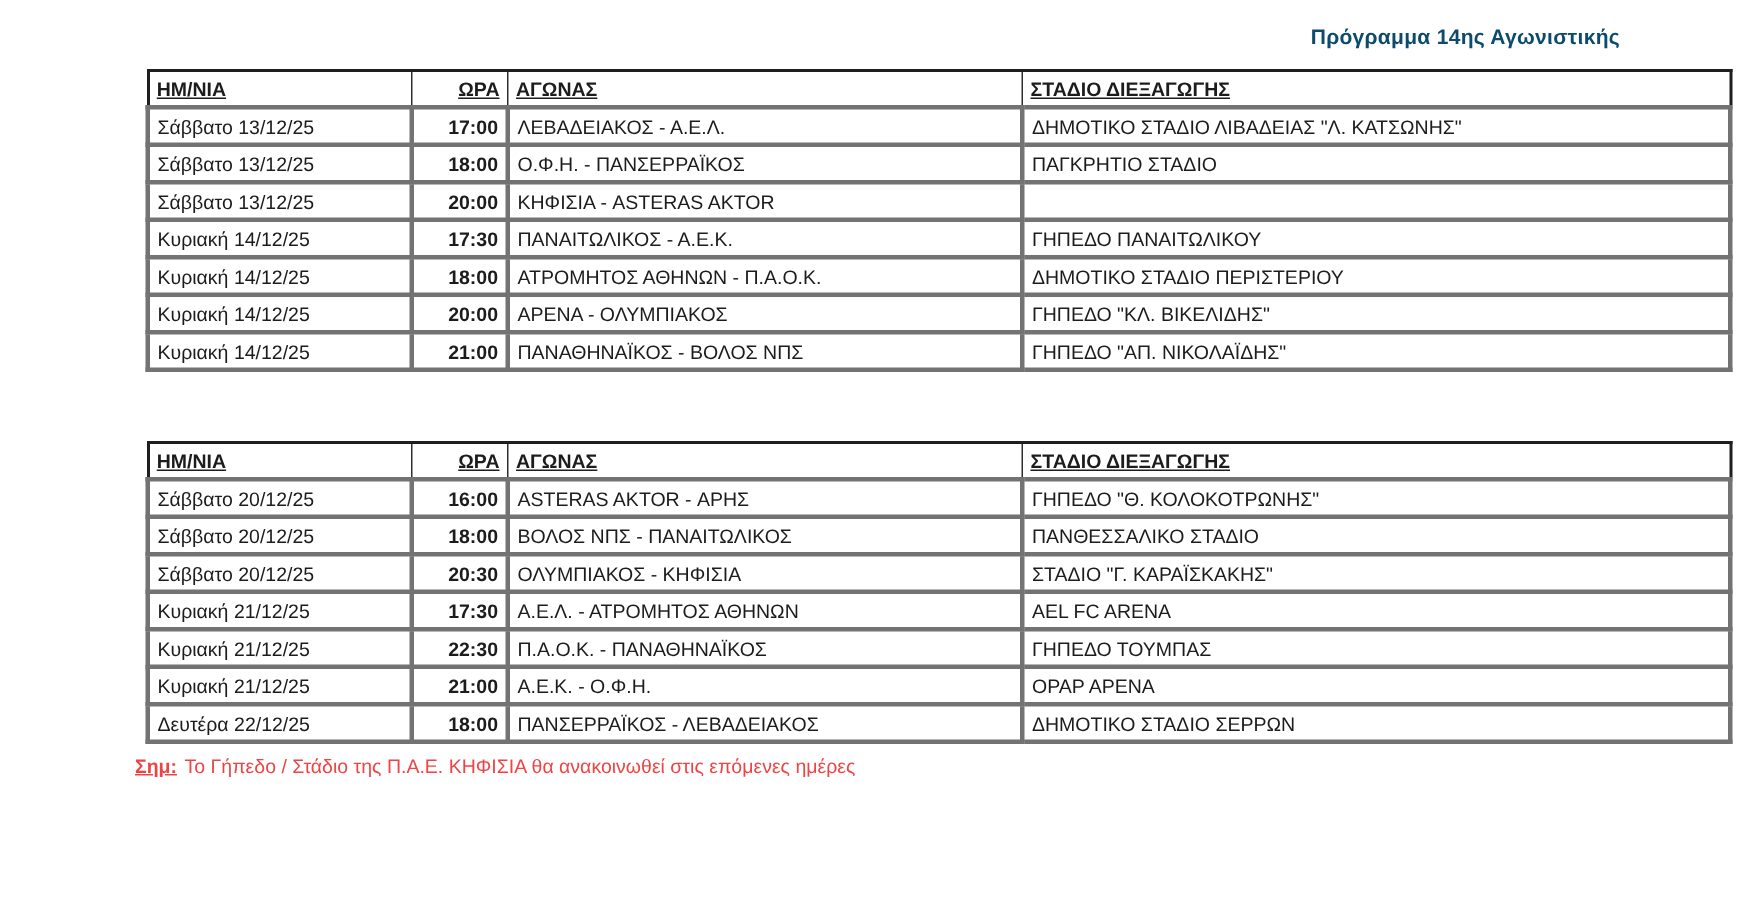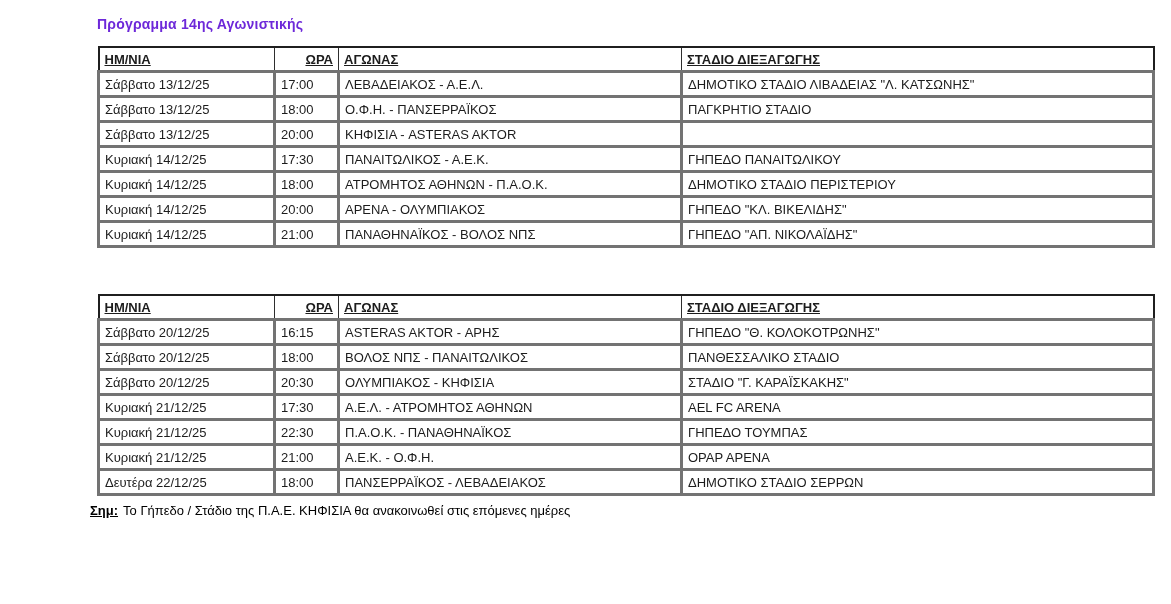--- a/index.html
+++ b/index.html
@@ -9,25 +9,25 @@
     height: 604px;
     background: #ffffff;
     font-family: "Liberation Sans", "DejaVu Sans", sans-serif;
     color: #1c1c1c;
     overflow: hidden;
   }
   .table-title {
     position: absolute;
     left: 97px;
     width: 983px;
-    text-align: left;
+    text-align: right;
     font-size: 14px;
     font-weight: bold;
     letter-spacing: 0.2px;
-    color: #6d28d9;
+    color: #0c4a6e;
   }
   #title-14 { top: 16px; }
   #title-15 { top: 266px; }
 
   .schedule-table {
     position: absolute;
     left: 97px;
     width: 1058px;
     border-collapse: collapse;
     table-layout: fixed;
@@ -58,28 +58,28 @@
   .schedule-table th.c1 { text-align: right; }
 
   .schedule-table td {
     border: 3px solid #737373;
     padding: 2px 5px;
     height: 18px;
     white-space: nowrap;
     overflow: hidden;
     vertical-align: middle;
   }
-  .schedule-table td.c1 { text-align: left; }
+  .schedule-table td.c1 { text-align: right; font-weight: bold; }
 
   .footnote {
     position: absolute;
     top: 503px;
     left: 90px;
     font-size: 13px;
-    color: #000000;
+    color: #ef4444;
   }
   .footnote .note-label {
     font-weight: bold;
     text-decoration: underline;
     margin-right: 5px;
   }
 </style>
 </head>
 <body>
 
@@ -160,21 +160,21 @@
         <tr>
           <th class="c0">ΗΜ/ΝΙΑ</th>
           <th class="c1">ΩΡΑ</th>
           <th class="c2">ΑΓΩΝΑΣ</th>
           <th class="c3">ΣΤΑΔΙΟ ΔΙΕΞΑΓΩΓΗΣ</th>
         </tr>
       </thead>
     <tbody>
         <tr>
           <td class="c0">Σάββατο 20/12/25</td>
-          <td class="c1">16:15</td>
+          <td class="c1">16:00</td>
           <td class="c2">ASTERAS AKTOR - ΑΡΗΣ</td>
           <td class="c3">ΓΗΠΕΔΟ "Θ. ΚΟΛΟΚΟΤΡΩΝΗΣ"</td>
         </tr>
         <tr>
           <td class="c0">Σάββατο 20/12/25</td>
           <td class="c1">18:00</td>
           <td class="c2">ΒΟΛΟΣ ΝΠΣ - ΠΑΝΑΙΤΩΛΙΚΟΣ</td>
           <td class="c3">ΠΑΝΘΕΣΣΑΛΙΚΟ ΣΤΑΔΙΟ</td>
         </tr>
         <tr>

